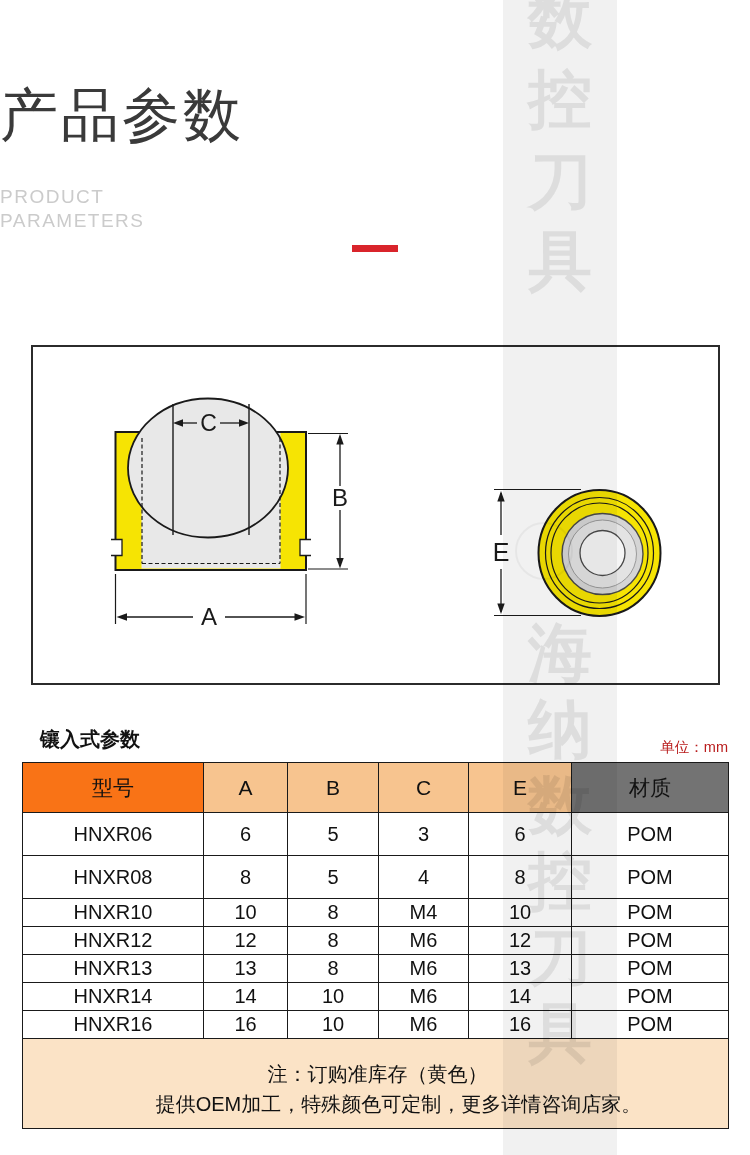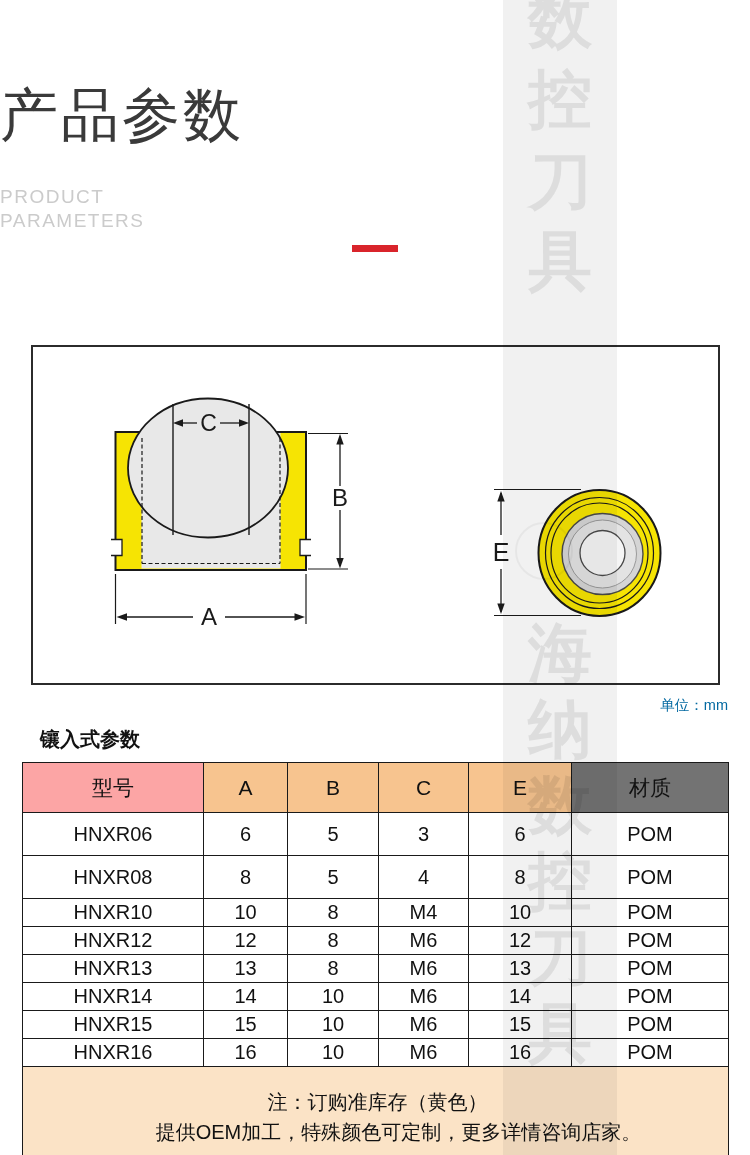--- a/index.html
+++ b/index.html
@@ -17,21 +17,21 @@
   .red-bar { position:absolute; top:245px; left:352px; width:46px; height:7px; }
 
   
   .diagram-box { position:absolute; top:345px; left:31px; width:689px; height:340px;
     border:2px solid #2b2b2b; background:#fff; }
   .diagram-box svg { display:block; width:100%; height:100%; }
   svg text { font-family:"Liberation Sans","DejaVu Sans",sans-serif; fill:#1a1a1a; }
 
   
   .section-title { position:absolute; top:726px; left:40px; font-size:20px; font-weight:700; color:#111; }
-  .unit-label { position:absolute; top:696px; right:22px; font-size:14.5px; color:#0369a1; }
+  .unit-label { position:absolute; top:738px; right:22px; font-size:14.5px; color:#b91c1c; }
 
   table.params { position:absolute; top:762px; left:22px; width:706px;
     border-collapse:collapse; table-layout:fixed; }
   table.params th, table.params td { border:1.3px solid #1a1a1a; text-align:center;
     vertical-align:middle; font-size:20px; color:#111; }
   table.params thead th { height:50px; font-weight:400; font-size:21px; }
   tr.t-row td { height:28px; }
   tr.t-row.tall td { height:43px;margin-top:20px; }
   td.note-cell { height:90px; text-align:left; vertical-align:top;
     padding:10px 8px 0 12px; font-size:16.5px; line-height:30px; }
@@ -133,21 +133,21 @@
     <colgroup>
       <col style="width:181px">
         <col style="width:84px">
         <col style="width:91px">
       <col style="width:90px">
         <col style="width:103px">
         <col style="width:157px">
     </colgroup>
     <thead>
       <tr>
-        <th style="background: #fca5a5;">型号</th>
+        <th style="background: #f97316;">型号</th>
         <th style="background: rgb(247, 196, 143);">A</th>
         <th style="background: rgb(247, 196, 143);">B</th>
         <th style="background: rgb(247, 196, 143);">C</th>
         <th style="background: rgb(247, 196, 143);">E</th>
         <th style="background: #737373;">材质</th>
       </tr>
     </thead>
     <tbody id="table-body">
         <tr class="t-row tall">
           <td>HNXR06</td>
@@ -188,28 +188,20 @@
           <td>M6</td>
           <td>13</td>
           <td>POM</td>
         </tr>
         <tr class="t-row">
           <td>HNXR14</td>
           <td>14</td>
           <td>10</td>
           <td>M6</td>
           <td>14</td>
-          <td>POM</td>
-        </tr>
-        <tr class="t-row">
-          <td>HNXR15</td>
-          <td>15</td>
-          <td>10</td>
-          <td>M6</td>
-          <td>15</td>
           <td>POM</td>
         </tr>
         <tr class="t-row">
           <td>HNXR16</td>
           <td>16</td>
           <td>10</td>
           <td>M6</td>
           <td>16</td>
           <td>POM</td>
         </tr>

